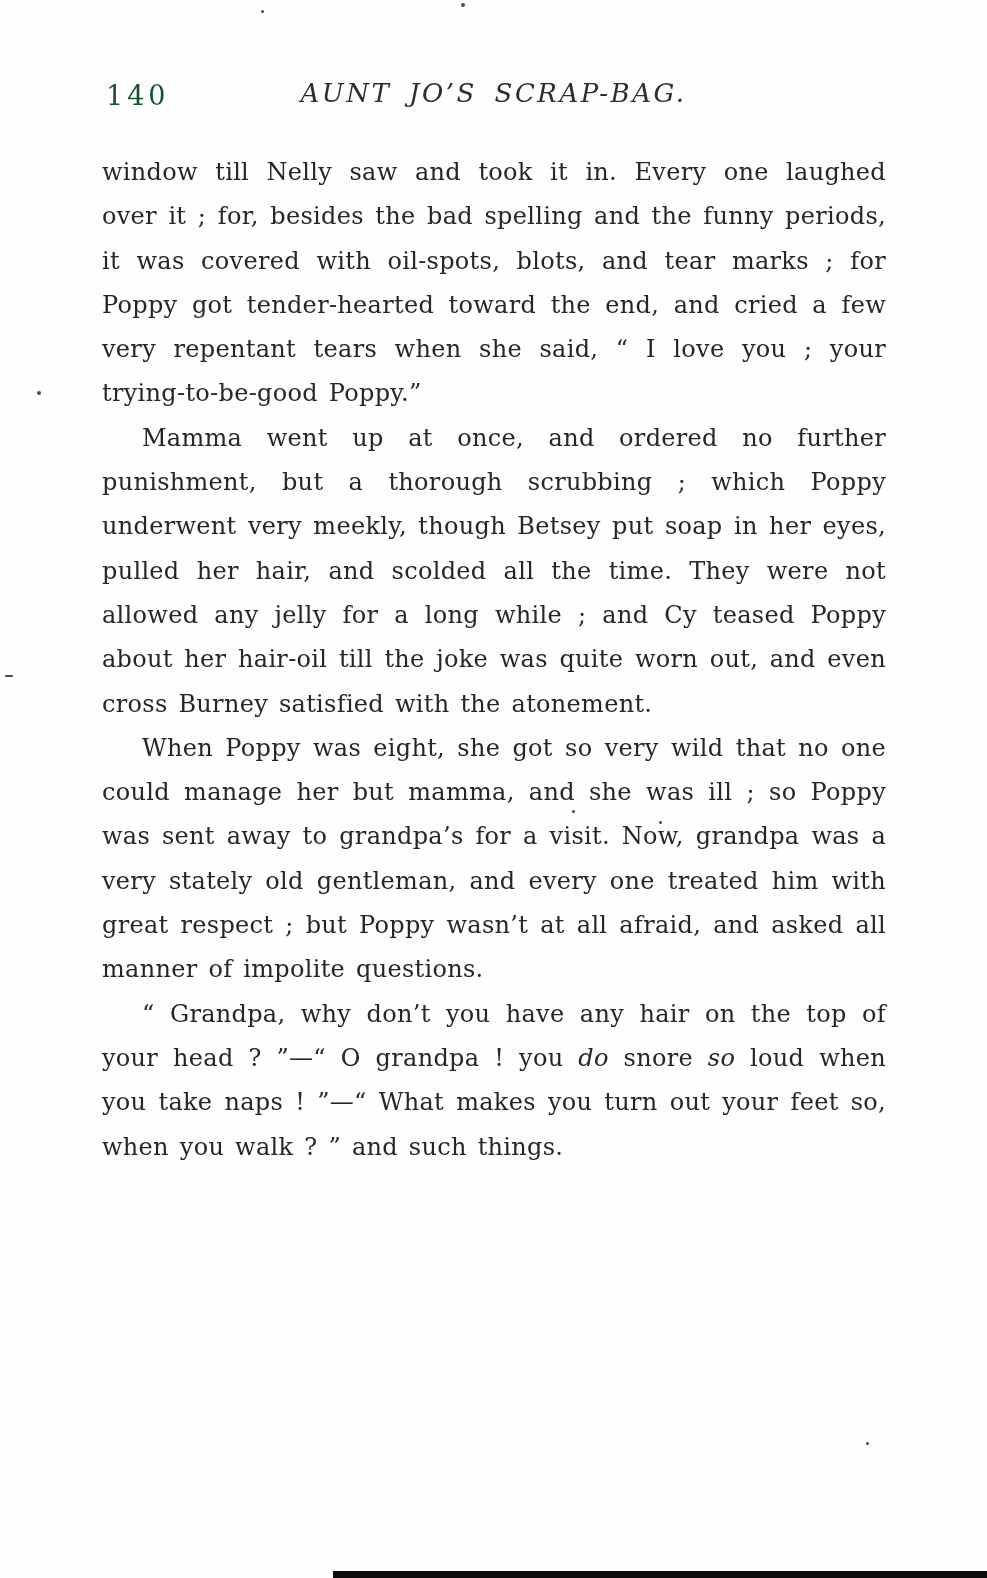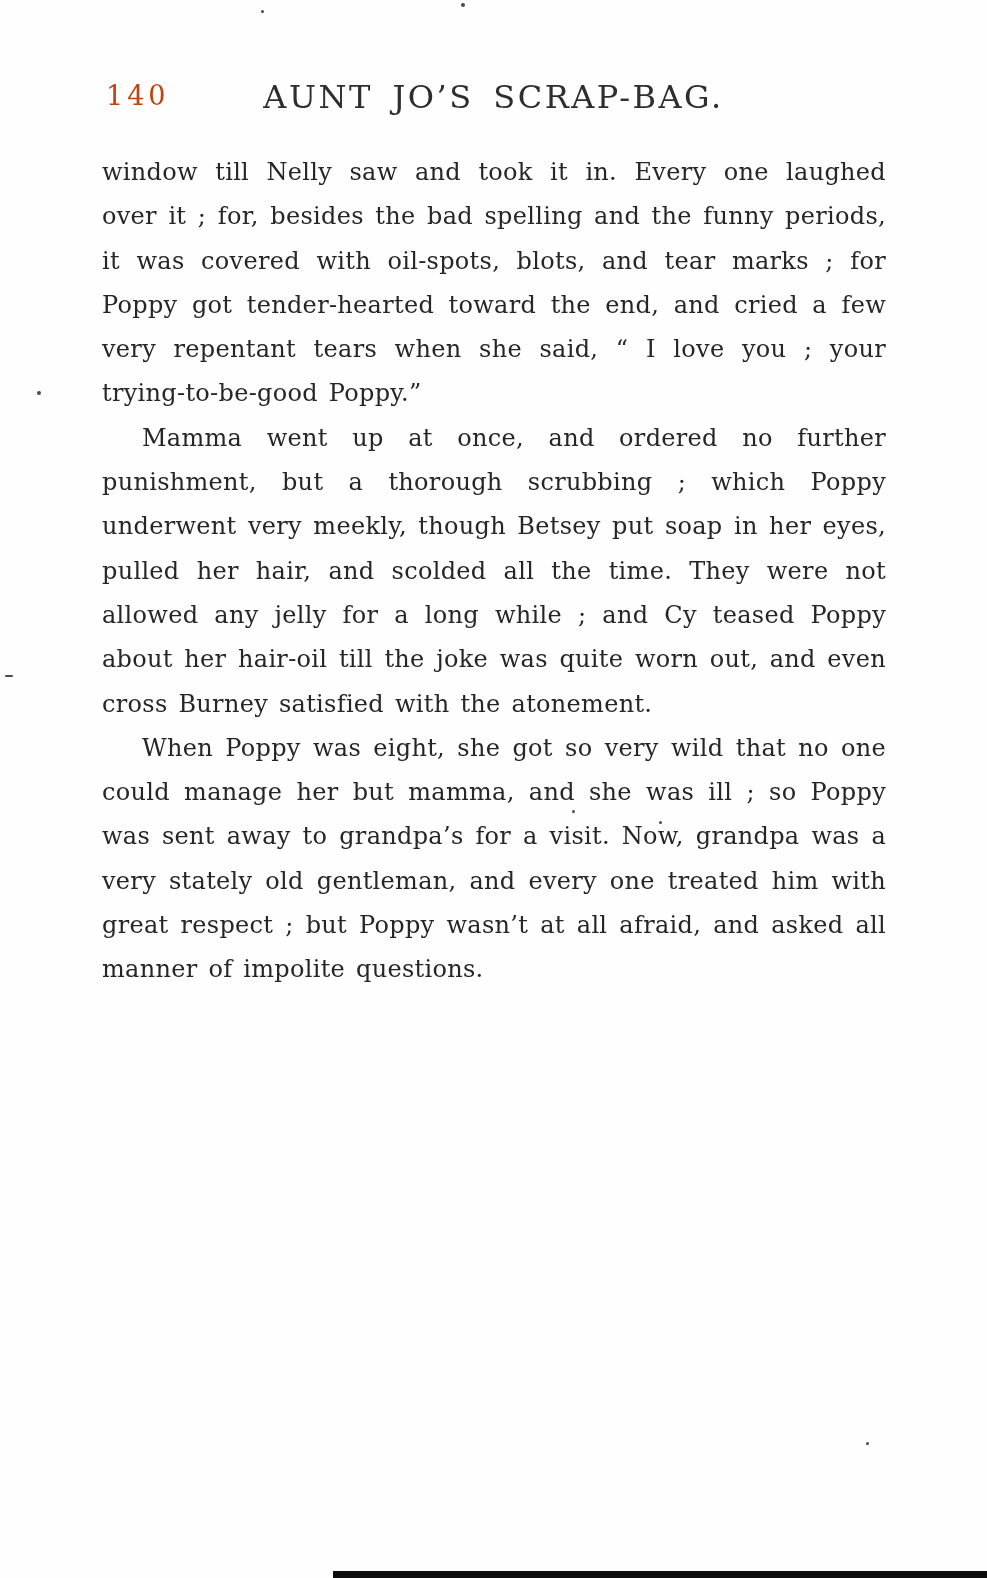--- a/index.html
+++ b/index.html
@@ -22,26 +22,27 @@
     left: 0;
     right: 0;
     height: 38px;
   }
   .page-number {
     position: absolute;
     left: 106px;
     top: 2px;
     font-size: 27px;
     letter-spacing: 4px;
-    color: #c2410c;
+    color: #14532d;
   }
   .running-title {
     display: block;
     text-align: center;
-    font-size: 32px;
+    font-style: italic;
+    font-size: 26px;
     letter-spacing: 2.5px;
     word-spacing: 7px;
     color: #2e2e2e;
   }
   .body-text {
     position: absolute;
     top: 150px;
     left: 102px;
     width: 784px;
   }
@@ -88,20 +89,21 @@
 
   <div class="header">
     <span class="page-number">140</span>
     <span class="running-title">AUNT JO’S SCRAP-BAG.</span>
   </div>
 
   <div class="body-text">
       <p><span>window till Nelly saw and took it in.  Every one laughed over it ; for, besides the bad spelling and the funny periods, it was covered with oil-spots, blots, and tear marks ; for Poppy got tender-hearted toward the end, and cried a few very repentant tears when she said, “ I love you ; your trying-to-be-good Poppy.”</span></p>
       <p class="indent"><span>Mamma went up at once, and ordered no further punishment, but a thorough scrubbing ; which Poppy underwent very meekly, though Betsey put soap in her eyes, pulled her hair, and scolded all the time.  They were not allowed any jelly for a long while ; and Cy teased Poppy about her hair-oil till the joke was quite worn out, and even cross Burney satisfied with the atonement.</span></p>
       <p class="indent"><span>When Poppy was eight, she got so very wild that no one could manage her but mamma, and she was ill ; so Poppy was sent away to grandpa’s for a visit.  Now, grandpa was a very stately old gentleman, and every one treated him with great respect ; but Poppy wasn’t at all afraid, and asked all manner of impolite questions.</span></p>
+      <p class="indent"><span>“ Grandpa, why don’t you have any hair on the top of your head ? ”—“ O grandpa ! you </span><i>do</i><span> snore </span><i>so</i><span> loud when you take naps ! ”—“ What makes you turn out your feet so, when you walk ? ” and such things.</span></p>
     </div>
 
   <span class="speck speck-1"></span>
   <span class="speck speck-2"></span>
   <span class="speck speck-3"></span>
   <span class="speck speck-4"></span>
   <span class="speck speck-5"></span>
   <span class="speck speck-6"></span>
   <span class="speck speck-7"></span>
 

